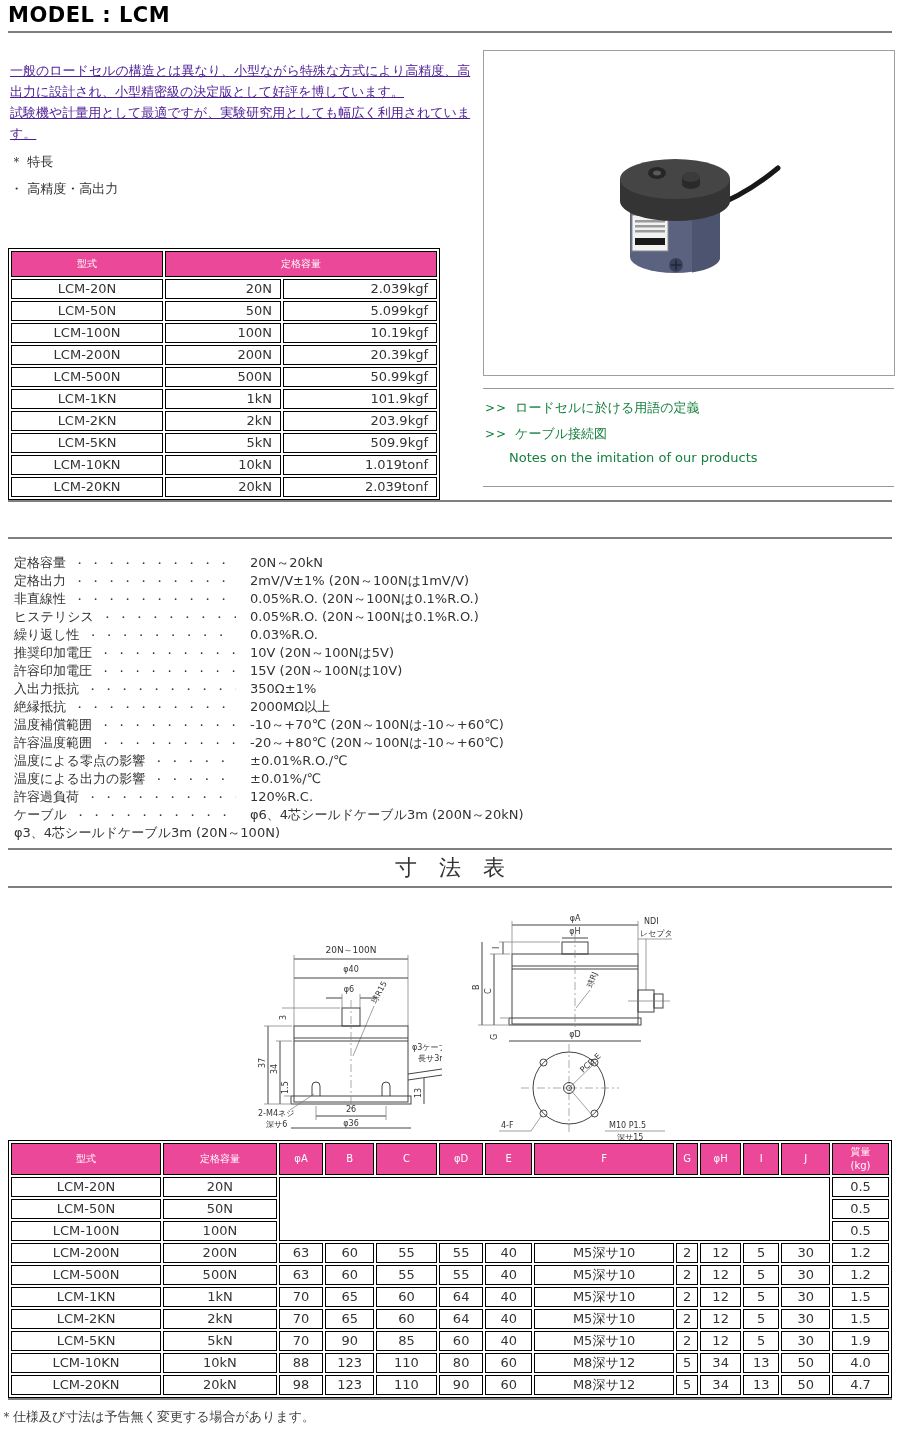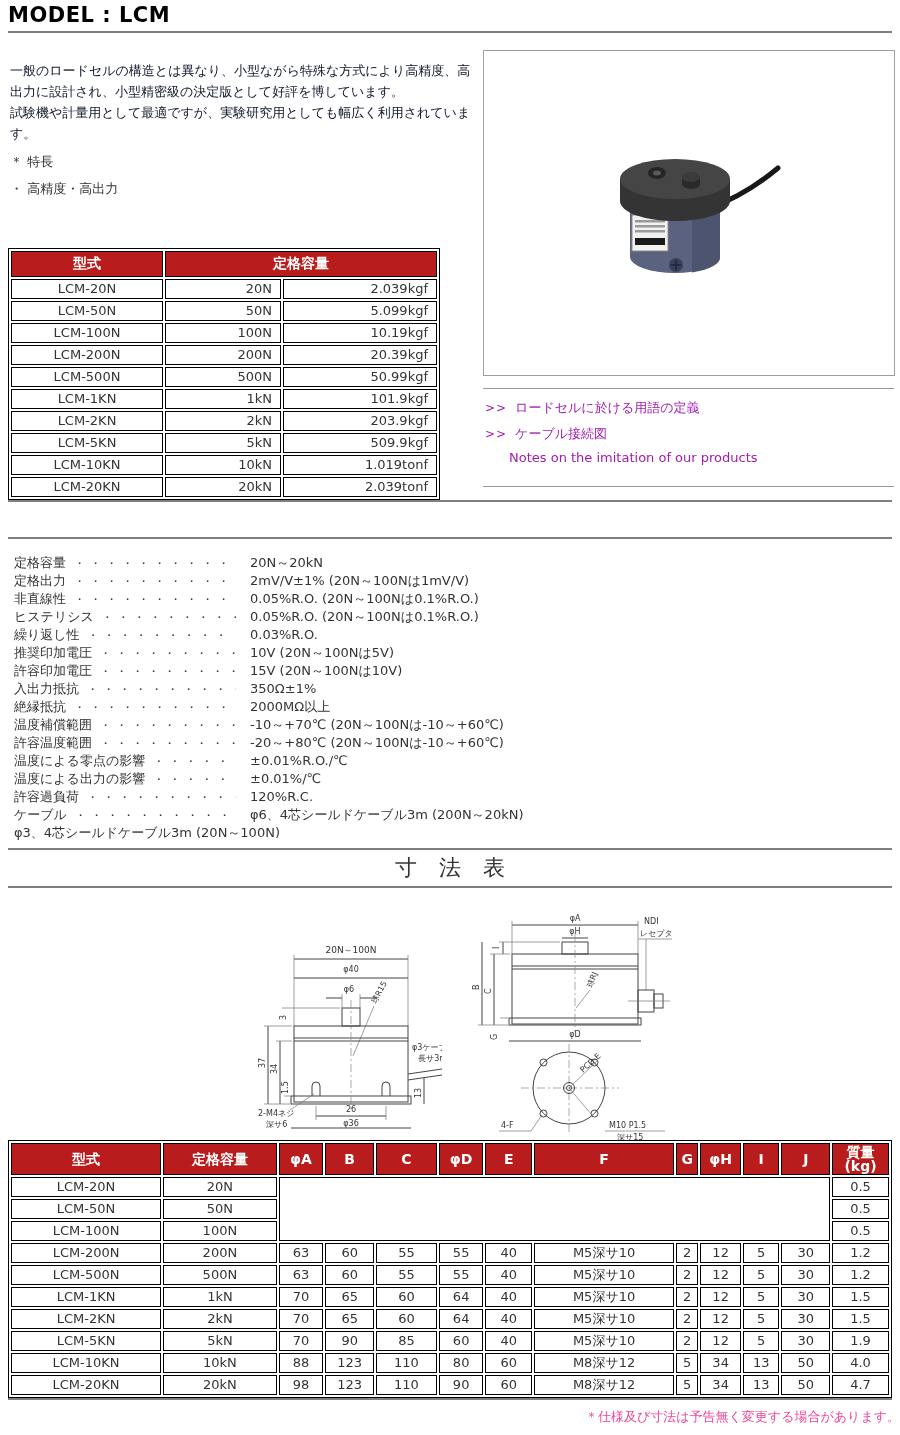--- a/index.html
+++ b/index.html
@@ -3,41 +3,41 @@
 <meta charset="utf-8">
 <style>
   html,body{margin:0;padding:0;background:#fff;}
   body{width:900px;height:1435px;font-family:"DejaVu Sans","Liberation Sans",sans-serif;color:#333;font-size:13px;}
   .page{position:relative;width:900px;height:1435px;overflow:hidden;background:#fff;border-radius:13px;}
 
   .page-title{position:absolute;left:8px;top:3px;font-size:21px;font-weight:bold;color:#000;letter-spacing:.5px;}
   .rule{position:absolute;left:8px;width:884px;height:2px;background:#7f7f7f;}
   .rule-title{top:31px;}
 
-  .desc{position:absolute;left:10px;top:60px;width:478px;line-height:21px;color:#0f172a;}
+  .desc{position:absolute;left:10px;top:60px;width:478px;line-height:21px;color:#4c1d95;text-decoration:underline;}
   .desc div{white-space:nowrap;}
   .features{position:absolute;left:10px;top:148px;width:470px;line-height:27px;}
 
   
   table{border-collapse:separate;border-spacing:2px;border:1px solid #000;background:#fff;table-layout:fixed;}
-  th{background:#b91c1c;color:#fff;font-weight:bold;font-size:14px;border:1px solid #000;padding:2px;}
+  th{background:#ec4899;color:#fff;font-weight:normal;font-size:10px;border:1px solid #000;padding:2px;}
   td{border:1px solid #000;font-size:13px;background:#fff;padding:1px 8px;line-height:16px;}
 
   .cap-table{position:absolute;left:8px;top:248px;width:430px;}
   .cap-table th{height:20px;}
   .cap-table td{height:15px;}
   .cap-table .c{text-align:center;}
   .cap-table .r{text-align:right;}
 
   .image-box{position:absolute;left:483px;top:50px;width:410px;height:324px;border:1px solid #9f9f9f;background:#fff;}
   .photo{position:absolute;left:128px;top:90px;}
 
   .links-divider-top{position:absolute;left:483px;top:388px;width:411px;height:1px;background:#999;}
   .links-divider-bottom{position:absolute;left:483px;top:486px;width:411px;height:1px;background:#999;}
-  .links{position:absolute;left:485px;top:395px;width:410px;line-height:25px;color:#a21caf;}
+  .links{position:absolute;left:485px;top:395px;width:410px;line-height:25px;color:#15803d;}
   .link-row{cursor:pointer;}
   .chev{letter-spacing:1px;margin-right:8px;font-size:12px;}
   .link-en{padding-left:24px;line-height:22px;}
 
   .rule-spec-top{top:500px;}
   .section-title{position:absolute;left:0;width:900px;text-align:center;font-size:22px;color:#333;}
   .title-specs{top:505px;}
   .rule-spec-bottom{top:537px;}
 
   .spec-list{position:absolute;left:14px;top:554px;width:620px;}
@@ -58,21 +58,21 @@
   .drawing line,.drawing rect,.drawing path,.drawing circle,.drawing ellipse{stroke:#444;fill:none;stroke-width:1;}
   .drawing .thin{stroke:#777;stroke-width:.7;}
   .drawing .cl{stroke:#888;stroke-width:.7;stroke-dasharray:8 3 2 3;}
 
   .dims-table{position:absolute;left:8px;top:1140px;width:884px;}
   .dims-table th{height:15px;padding:1px;line-height:14px;}
   .dims-table td{text-align:center;padding:1px 3px;height:15px;}
   .dims-table .note-cell{text-align:center;vertical-align:middle;}
 
   .rule-footer{top:1398px;}
-  .footer-note{position:absolute;left:0;top:1408px;width:900px;text-align:right;color:#ec4899;}
+  .footer-note{position:absolute;left:0;top:1408px;width:900px;text-align:left;color:#404040;}
 </style>
 </head>
 <body>
 
 <div class="page">
 
   <div class="page-title">MODEL : LCM</div>
   <div class="rule rule-title"></div>
 
   <div class="desc">

